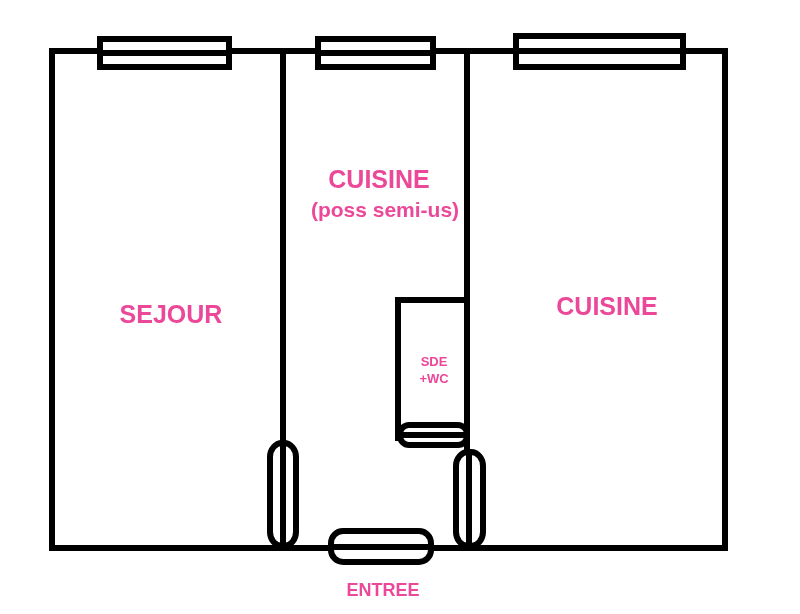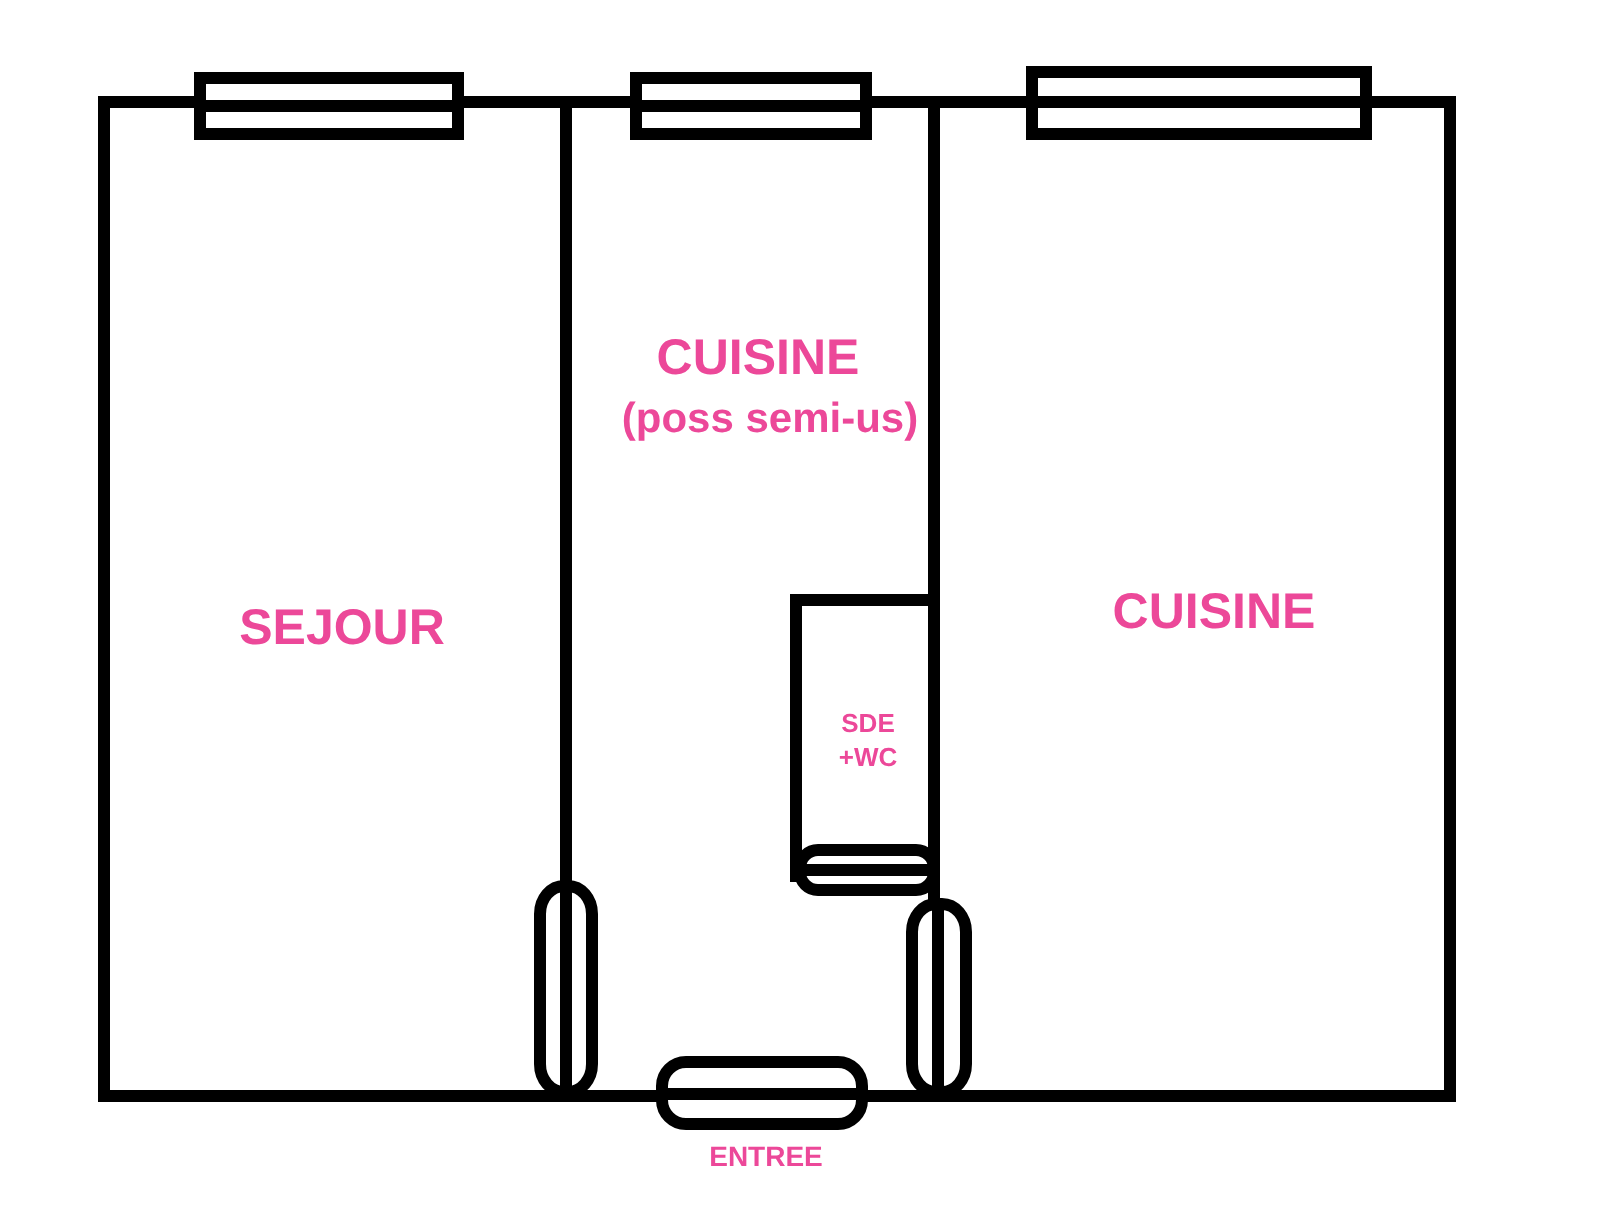--- a/index.html
+++ b/index.html
@@ -10,21 +10,21 @@
       font-family: "Liberation Sans", sans-serif;
       font-weight: bold;
       color: #ec4899;
       white-space: nowrap;
       text-align: center;
       transform: translateX(-50%);
     }
     .room-big { font-size: 25px; }
     .room-sub { font-size: 21px; }
     .room-small { font-size: 13px; line-height: 21px; }
-    .caption { font-size: 14px; }
+    .caption { font-size: 18px; margin-top: 10px; }
   </style>
 </head>
 <body>
 
 <svg id="plan" viewBox="0 0 800 614" xmlns="http://www.w3.org/2000/svg">
   <g fill="none" stroke="#000000" stroke-width="6" stroke-linecap="square">
 
     <polyline points="52,548 52,51 725,51 725,548 52,548"></polyline>
 
     <line x1="283" y1="51" x2="283" y2="445"></line>

